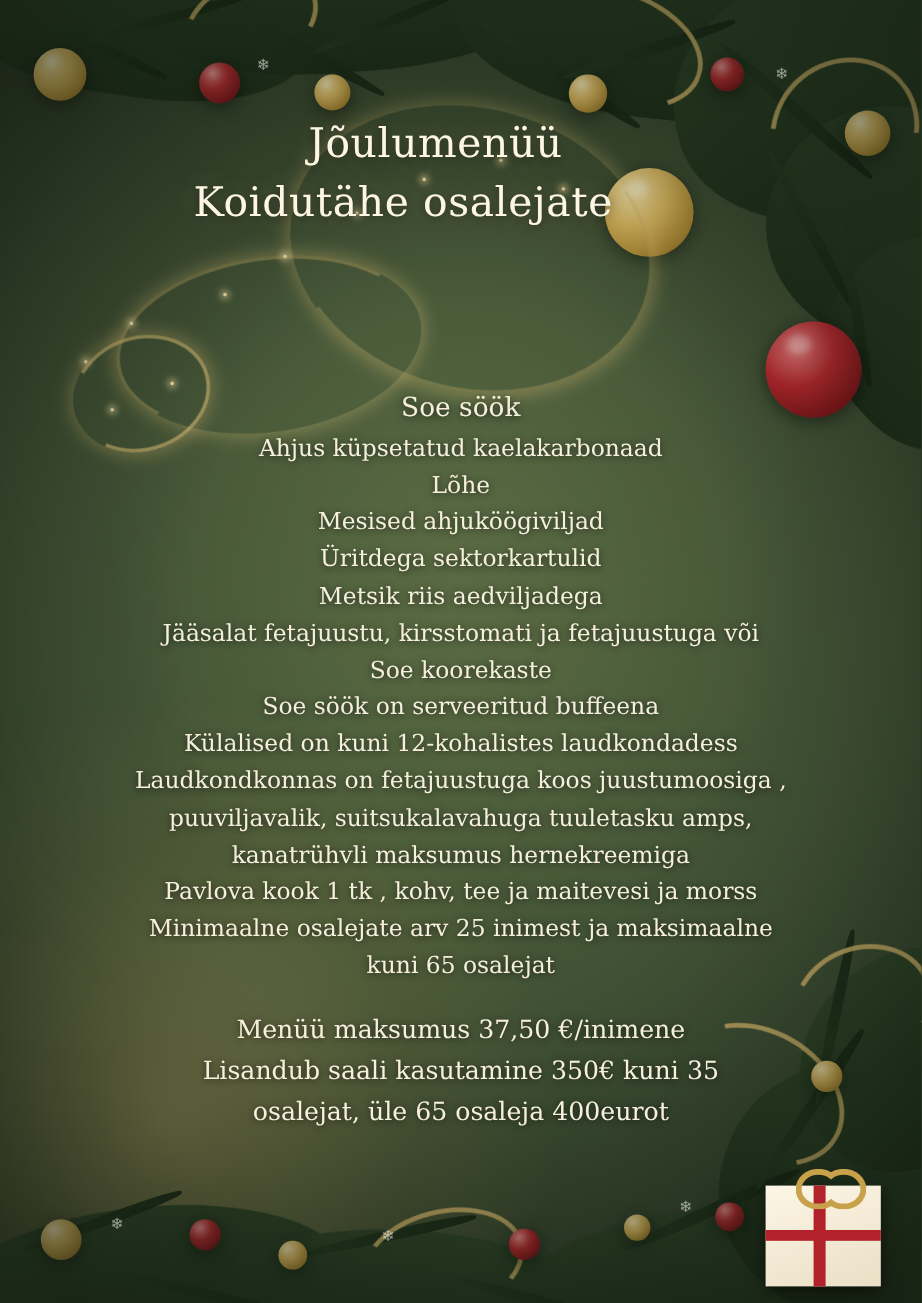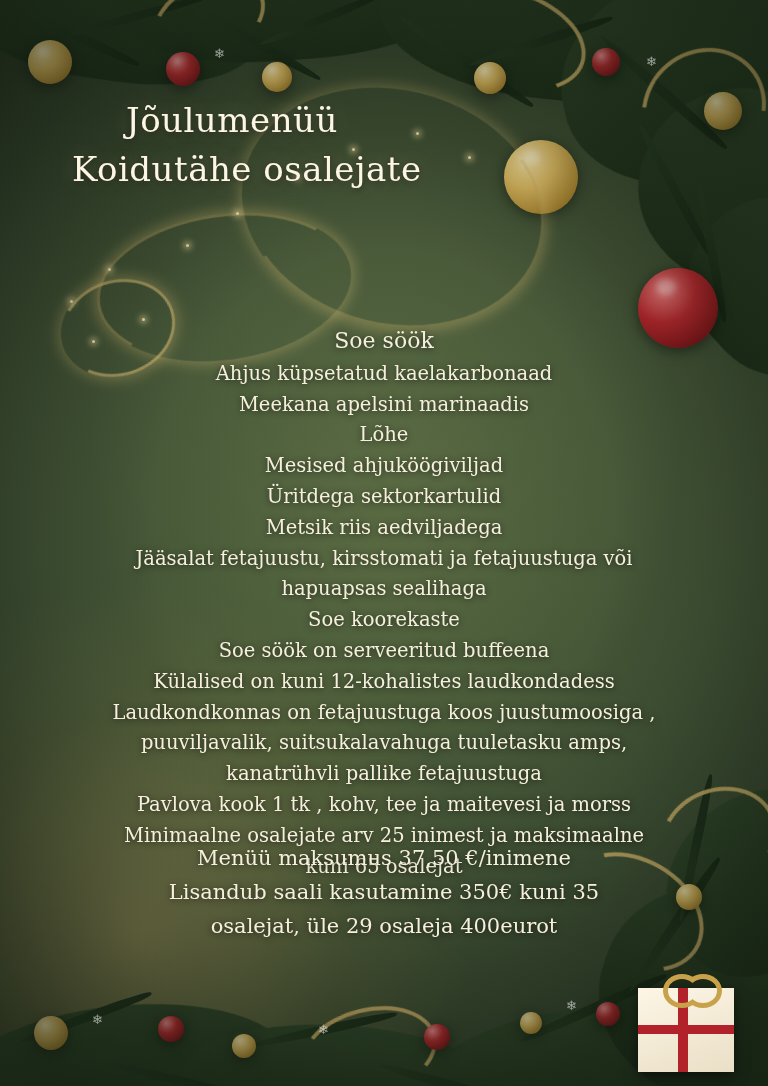--- a/index.html
+++ b/index.html
@@ -90,22 +90,22 @@
     border-left-color: transparent;
     border-bottom-color: transparent;
     filter: blur(0.3px);
   }
 
   
   #heading {
     position: absolute;
     left: 0; top: 96px;
     width: 560px;
-    text-align: left;
-    padding-left: 72px;
+    text-align: center;
+    padding-left: 56px;
     color: #fdf6e4;
     font-family: "DejaVu Serif", serif;
     font-size: 34px;
     line-height: 1.45;
     letter-spacing: 0.5px;
     text-shadow: 0 2px 9px rgba(0,0,0,0.6), 0 0 18px rgba(245,228,180,0.28);
     z-index: 5;
   }
   #heading .line1 { padding-left: 54px; display: block; }
   #heading .line2 { display: block; }
@@ -249,42 +249,40 @@
   </div>
 
   <div id="heading">
     <span class="line1">Jõulumenüü</span>
     <span class="line2">Koidutähe osalejate</span>
   </div>
 
   <div id="menu">
     <div class="section">Soe söök</div>
     <div class="item">Ahjus küpsetatud kaelakarbonaad</div>
-    <div class="item">Meekana apelsini marinaadis</div>
     <div class="item">Lõhe</div>
     <div class="item">Mesised ahjuköögiviljad</div>
     <div class="item">Üritdega sektorkartulid</div>
     <div class="item">Metsik riis aedviljadega</div>
     <div class="item">Jääsalat fetajuustu, kirsstomati ja fetajuustuga või</div>
-    <div class="item">hapuapsas sealihaga</div>
     <div class="item">Soe koorekaste</div>
     <div class="item">Soe söök on serveeritud buffeena</div>
     <div class="item">Külalised on kuni 12-kohalistes laudkondadess</div>
     <div class="item">Laudkondkonnas on fetajuustuga koos juustumoosiga ,</div>
     <div class="item">puuviljavalik, suitsukalavahuga tuuletasku amps,</div>
-    <div class="item">kanatrühvli pallike fetajuustuga</div>
+    <div class="item">kanatrühvli maksumus hernekreemiga</div>
     <div class="item">Pavlova kook 1 tk , kohv, tee ja maitevesi ja morss</div>
     <div class="item">Minimaalne osalejate arv 25 inimest ja maksimaalne</div>
     <div class="item">kuni 65 osalejat</div>
   </div>
 
   <div id="pricing">
     <div>Menüü maksumus 37,50 €/inimene</div>
     <div>Lisandub saali kasutamine 350€ kuni 35</div>
-    <div>osalejat, üle 29 osaleja 400eurot</div>
+    <div>osalejat, üle 65 osaleja 400eurot</div>
   </div>
 
   <div>
     <div class="branch" style="left:-50px;bottom:-60px;width:340px;height:140px;transform:rotate(-6deg);"></div>
     <div class="branch" style="left:180px;bottom:-70px;width:340px;height:130px;transform:rotate(5deg);"></div>
     <div class="branch" style="left:420px;bottom:-70px;width:360px;height:150px;transform:rotate(-5deg);"></div>
     <div class="branch" style="left:600px;bottom:-20px;width:260px;height:220px;transform:rotate(18deg);"></div>
     <div class="branch" style="left:660px;bottom:120px;width:200px;height:170px;transform:rotate(-42deg);"></div>
 
     <div class="needle" style="left:20px;bottom:40px;width:140px;height:9px;transform:rotate(-20deg);"></div>

